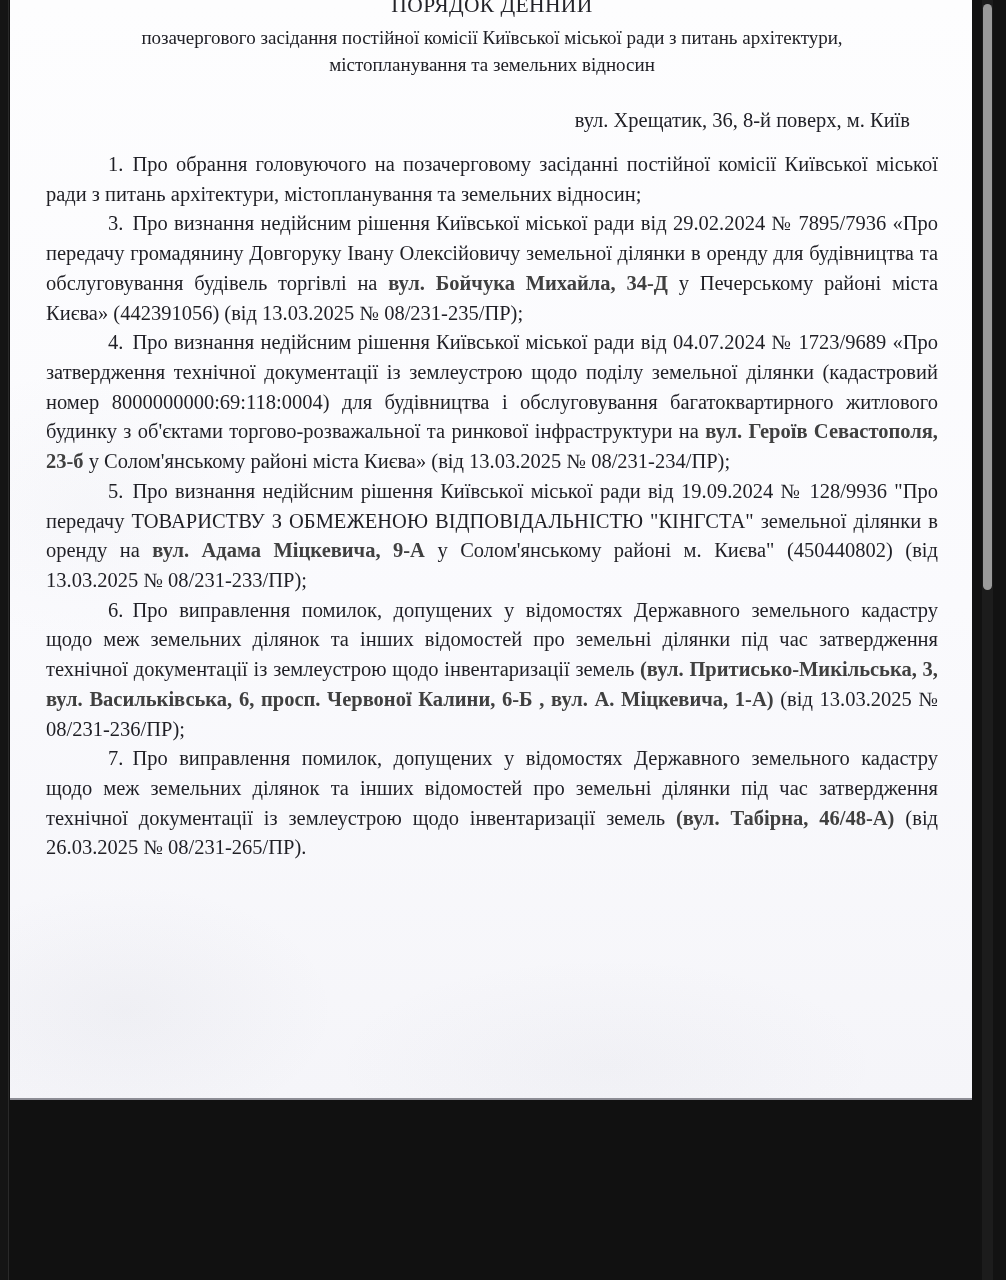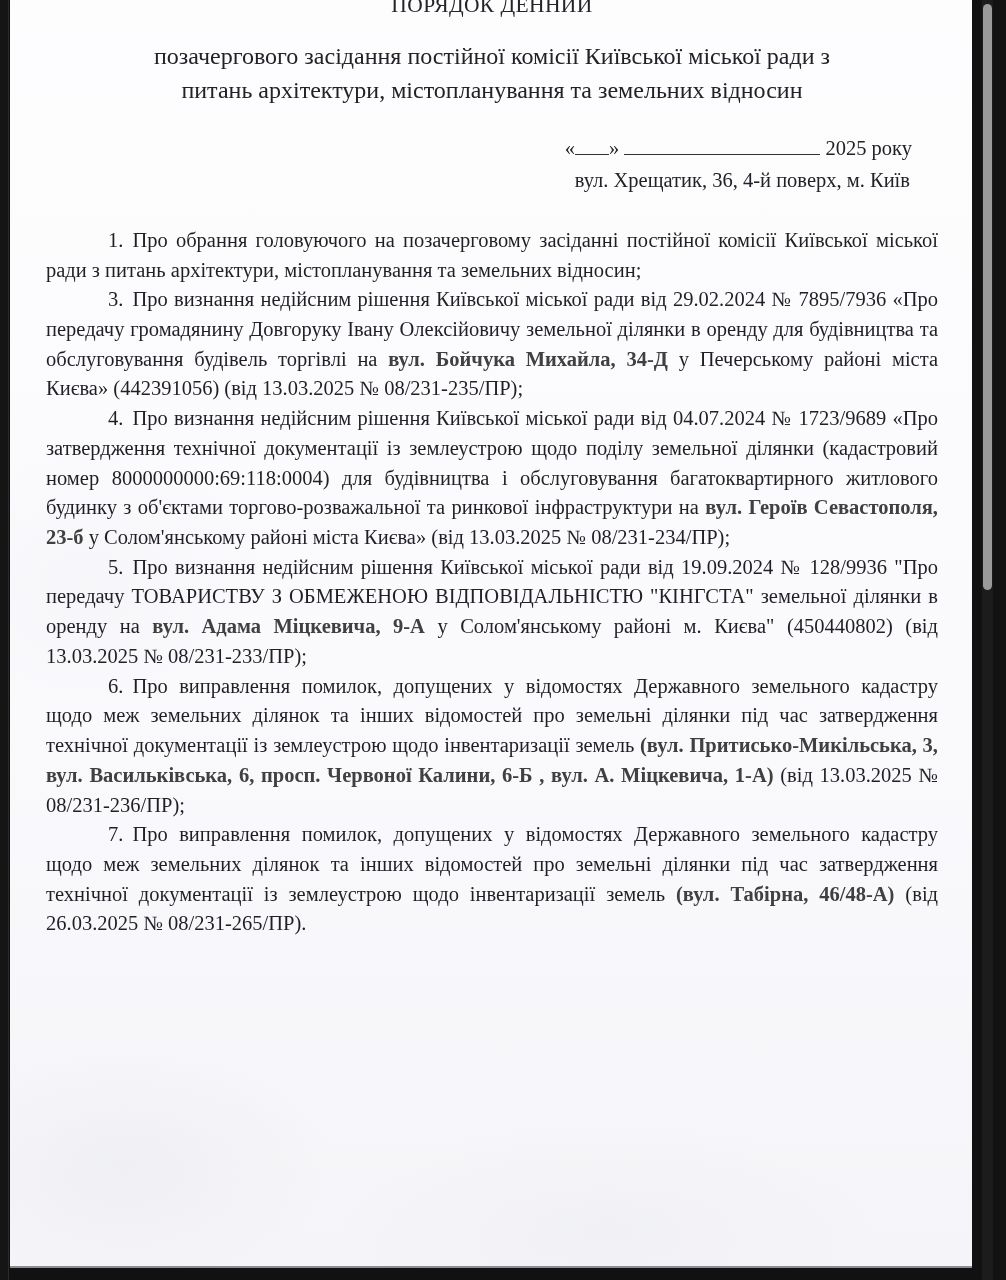--- a/index.html
+++ b/index.html
@@ -53,21 +53,21 @@
     background: #9a9a9a;
     border-radius: 5px;
   }
 
   
   #page {
     position: absolute;
     left: 10px;
     top: 0;
     width: 962px;
-    height: 1268px;
+    height: 1100px;
     background: #fdfdfe;
     border-bottom: 2px solid #8d8d95;
     overflow: hidden;
   }
 
   
   #page::before {
     content: "";
     position: absolute;
     inset: 0;
@@ -94,23 +94,23 @@
   .doc-title {
     text-align: center;
     font-size: 21.5px;
     letter-spacing: 0.4px;
     margin-top: -11px;
     color: #232329;
   }
 
   .doc-subtitle {
     text-align: center;
-    font-size: 24px;
+    font-size: 19px;
     line-height: 1.42;
-    margin-top: 18px;
+    margin-top: 4px;
     padding: 0 84px;
     color: #212127;
   }
 
   
   .meta-block {
     margin-top: 27px;
     text-align: right;
     padding-right: 22px;
     line-height: 1.45;
@@ -120,21 +120,21 @@
   .meta-line.date-line   { padding-right: 4px; }
   .meta-line.time-line   { padding-right: 58px; }
   .meta-line.place-line  { padding-right: 6px; margin-top: 2px; }
 
   .blank { display: inline-block; border-bottom: 1.6px solid #333; vertical-align: baseline; }
   .blank.w-sm  { width: 34px; }
   .blank.w-md  { width: 52px; }
   .blank.w-lg  { width: 196px; }
 
   
-  .agenda { margin-top: 30px; }
+  .agenda { margin-top: 14px; }
 
   .agenda-item {
     text-align: justify;
     text-justify: inter-word;
     text-indent: 62px;
     line-height: 1.45;
     margin-bottom: 0;
     color: #1f1f25;
     hyphens: none;
   }
@@ -158,26 +158,21 @@
   </div>
 
   <div id="page">
     <div class="page-inner">
 
       <div class="doc-title">ПОРЯДОК ДЕННИЙ</div>
 
       <div class="doc-subtitle">позачергового засідання постійної комісії Київської міської ради з питань архітектури, містопланування та земельних відносин</div>
 
       <div class="meta-block">
-        <div class="meta-line date-line">
-          <span>«</span><span class="blank w-sm"></span><span>»</span>
-          <span class="blank w-lg"></span>
-          <span>2025 року</span>
-        </div>
-        <div class="meta-line place-line">вул. Хрещатик, 36, 4-й поверх, м. Київ</div>
+        <div class="meta-line place-line">вул. Хрещатик, 36, 8-й поверх, м. Київ</div>
       </div>
 
       <div class="agenda">
           <p class="agenda-item"><span class="num">1.</span><span>Про обрання головуючого на позачерговому засіданні постійної комісії Київської міської ради з питань архітектури, містопланування та земельних відносин;</span></p>
           <p class="agenda-item"><span class="num">3.</span><span>Про визнання недійсним рішення Київської міської ради від 29.02.2024 № 7895/7936 «Про передачу громадянину Довгоруку Івану Олексійовичу земельної ділянки в оренду для будівництва та обслуговування будівель торгівлі на </span><b>вул. Бойчука Михайла, 34-Д</b><span> у Печерському районі міста Києва» (442391056) (від 13.03.2025 № 08/231-235/ПР);</span></p>
           <p class="agenda-item"><span class="num">4.</span><span>Про визнання недійсним рішення Київської міської ради від 04.07.2024 № 1723/9689 «Про затвердження технічної документації із землеустрою щодо поділу земельної ділянки (кадастровий номер 8000000000:69:118:0004) для будівництва і обслуговування багатоквартирного житлового будинку з об'єктами торгово-розважальної та ринкової інфраструктури на </span><b>вул. Героїв Севастополя, 23-б</b><span> у Солом'янському районі міста Києва» (від 13.03.2025 № 08/231-234/ПР);</span></p>
           <p class="agenda-item"><span class="num">5.</span><span>Про визнання недійсним рішення Київської міської ради від 19.09.2024 № 128/9936 "Про передачу ТОВАРИСТВУ З ОБМЕЖЕНОЮ ВІДПОВІДАЛЬНІСТЮ "КІНГСТА" земельної ділянки в оренду на </span><b>вул. Адама Міцкевича, 9-А</b><span> у Солом'янському районі м. Києва" (450440802) (від 13.03.2025 № 08/231-233/ПР);</span></p>
           <p class="agenda-item"><span class="num">6.</span><span>Про виправлення помилок, допущених у відомостях Державного земельного кадастру щодо меж земельних ділянок та інших відомостей про земельні ділянки під час затвердження технічної документації із землеустрою щодо інвентаризації земель </span><b>(вул. Притисько-Микільська, 3, вул. Васильківська, 6, просп. Червоної Калини, 6-Б , вул. А. Міцкевича, 1-А)</b><span> (від 13.03.2025 № 08/231-236/ПР);</span></p>
           <p class="agenda-item"><span class="num">7.</span><span>Про виправлення помилок, допущених у відомостях Державного земельного кадастру щодо меж земельних ділянок та інших відомостей про земельні ділянки під час затвердження технічної документації із землеустрою щодо інвентаризації земель </span><b>(вул. Табірна, 46/48-А)</b><span> (від 26.03.2025 № 08/231-265/ПР).</span></p>
         </div>

